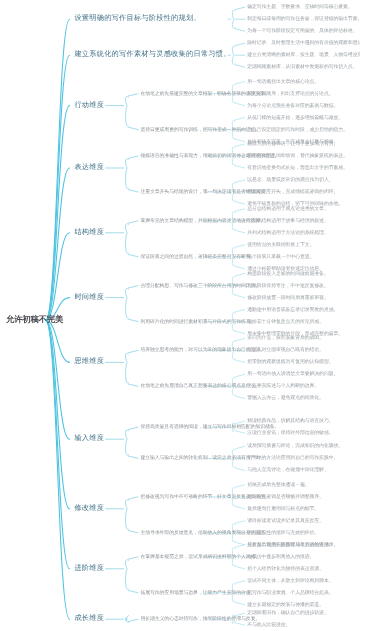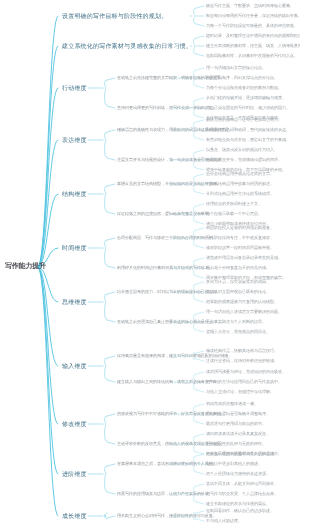--- a/index.html
+++ b/index.html
@@ -151,21 +151,21 @@
       <path d="M196,494 L204,494" fill="none" stroke="#a8e0ee" stroke-width="0.6" stroke-linecap="round"></path>
       <path d="M196,502 L204,504" fill="none" stroke="#a8e0ee" stroke-width="0.6" stroke-linecap="round"></path>
       <path d="M38,267 C48,267 48,516 58,516" fill="none" stroke="#4ec3e0" stroke-width="0.9" stroke-linecap="round"></path>
       <path d="M88,516 L103,516 M107,519 C104,516 104,513 106,516 C104,519 104,516 107,513" fill="none" stroke="#8fd5e8" stroke-width="0.7" stroke-linecap="round"></path>
       <path d="M107,518 L115,516" fill="none" stroke="#8fd5e8" stroke-width="0.7" stroke-linecap="round"></path>
       <path d="M171,516 L192,516 M196,514 C193,511 193,513 195,516 C193,519 193,521 196,518" fill="none" stroke="#a8e0ee" stroke-width="0.6" stroke-linecap="round"></path>
       <path d="M196,513 L204,511" fill="none" stroke="#a8e0ee" stroke-width="0.6" stroke-linecap="round"></path>
       <path d="M196,519 L204,521" fill="none" stroke="#a8e0ee" stroke-width="0.6" stroke-linecap="round"></path>
     </svg>
   <div id="nodes">
-      <div class="node root" style="left: 5px; top: 267px;">写作能力提升</div>
+      <div class="node root" style="left: 5px; top: 267px;">允许初稿不完美</div>
       <div class="node branch" style="left: 62px; top: 16px;">设置明确的写作目标与阶段性的规划。</div>
       <div class="node leaf" style="left: 206px; top: 6px;">确定写作主题、字数要求、交稿时间等核心要素。</div>
       <div class="node leaf" style="left: 206px; top: 16px;">制定每日或每周的写作任务量，保证持续的输出节奏。</div>
       <div class="node leaf" style="left: 206px; top: 26px;">为每一个写作阶段设定可衡量的、具体的评估标准。</div>
       <div class="node branch" style="left: 62px; top: 46px;">建立系统化的写作素材与灵感收集的日常习惯。</div>
       <div class="node leaf" style="left: 206px; top: 36px;">随时记录、及时整理生活中遇到的有价值的观察和想法。</div>
       <div class="node leaf" style="left: 206px; top: 46px;">建立分类清晰的素材库，按主题、场景、人物等维度归档。</div>
       <div class="node leaf" style="left: 206px; top: 56px;">定期回顾素材库，从旧素材中发掘新的写作切入点。</div>
       <div class="node branch" style="left: 62px; top: 88px;">行动维度</div>
       <div class="node sub" style="left: 117px; top: 78px;">在动笔之前先搭建完整的文章框架，明确各段落的承接关系。</div>

